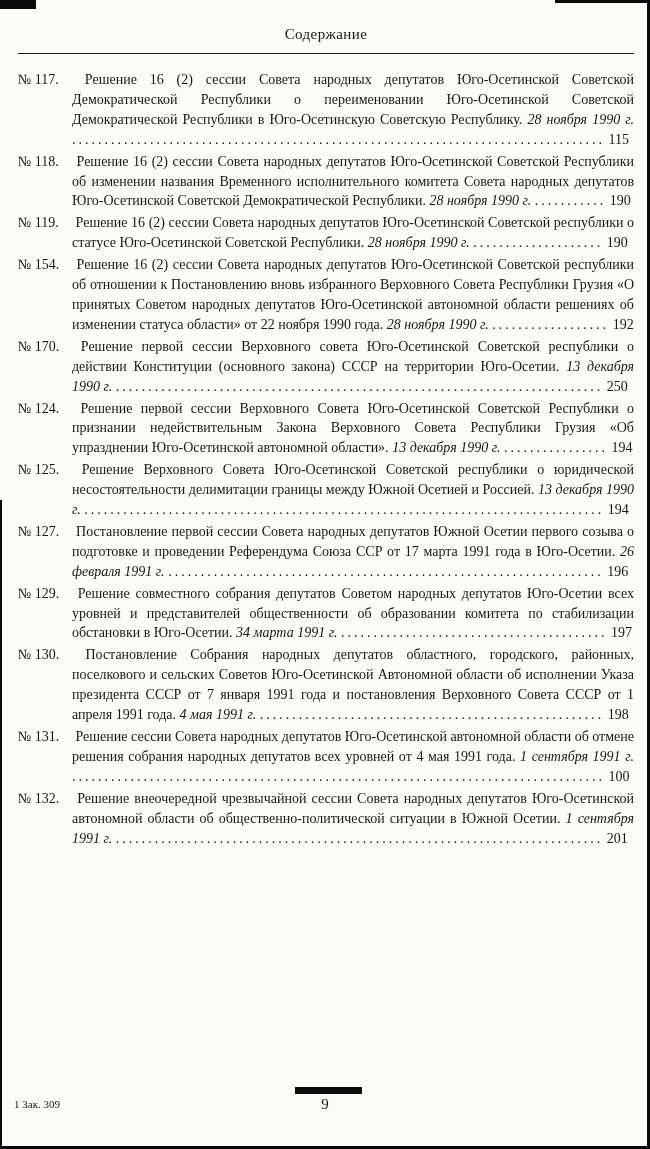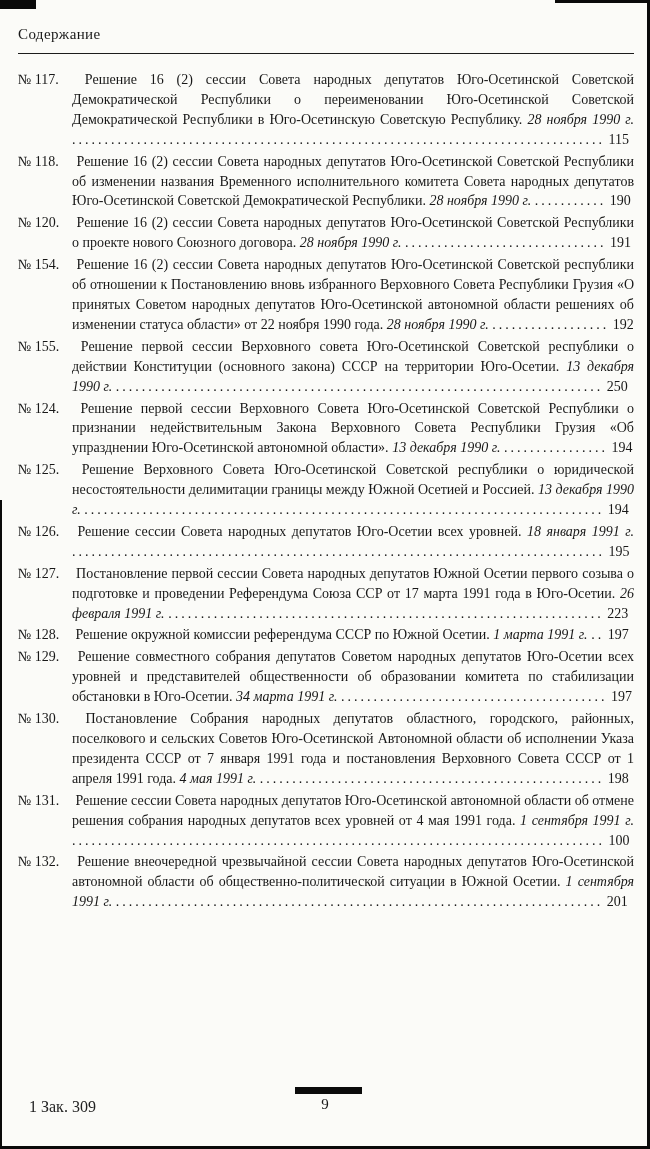--- a/index.html
+++ b/index.html
@@ -15,20 +15,21 @@
   }
   .content {
     position: absolute;
     left: 18px;
     right: 16px;
     top: 0;
   }
   .title {
     font-size: 15px;
     font-weight: normal;
+    text-align: center;
     margin: 26px 0 0 0;
     letter-spacing: 0.4px;
   }
   .rule {
     border: 0;
     border-top: 1.5px solid #1c1c1c;
     margin: 10px 0 0 0;
   }
   .toc {
     margin-top: 16px;
@@ -47,23 +48,23 @@
     display: inline-block;
     width: 54px;
     text-indent: 0;
   }
   .date { }
   .dots { letter-spacing: 3px; }
   .pg { white-space: nowrap; }
 
   .imprint {
     position: absolute;
-    left: 29px;
+    left: 14px;
     top: 1098px;
-    font-size: 16px;
+    font-size: 11px;
     color: #222;
   }
   .endbar {
     position: absolute;
     left: 295px;
     top: 1087px;
     width: 67px;
     height: 7px;
     background: #0b0b0b;
   }
@@ -101,40 +102,40 @@
   </p>
 
   <p class="entry">
     <span class="lbl">№ 118.</span>
     <span class="txt">Решение 16 (2) сессии Совета народных депутатов Юго-Осетинской Советской Республики об изменении названия Временного исполнительного комитета Совета народных депутатов Юго-Осетинской Советской Демократической Республики.</span>
     <i class="date">28 ноября 1990 г.</i>
     <span class="dots">...........</span>
     <span class="pg">190</span>
   </p>
 
-
-  <p class="entry">
-    <span class="lbl">№ 120.</span>
-    <span class="txt">Решение 16 (2) сессии Совета народных депутатов Юго-Осетинской Советской Республики о проекте нового Союзного договора.</span>
-    <i class="date">28 ноября 1990 г.</i>
-    <span class="dots">...............................</span>
-    <span class="pg">191</span>
-  </p>
+  <p class="entry">
+    <span class="lbl">№ 119.</span>
+    <span class="txt">Решение 16 (2) сессии Совета народных депутатов Юго-Осетинской Советской республики о статусе Юго-Осетинской Советской Республики.</span>
+    <i class="date">28 ноября 1990 г.</i>
+    <span class="dots">....................</span>
+    <span class="pg">190</span>
+  </p>
+
 
 
   <p class="entry">
     <span class="lbl">№ 154.</span>
     <span class="txt">Решение 16 (2) сессии Совета народных депутатов Юго-Осетинской Советской республики об отношении к Постановлению вновь избранного Верховного Совета Республики Грузия «О принятых Советом народных депутатов Юго-Осетинской автономной области решениях об изменении статуса области» от 22 ноября 1990 года.</span>
     <i class="date">28 ноября 1990 г.</i>
     <span class="dots">..................</span>
     <span class="pg">192</span>
   </p>
 
   <p class="entry">
-    <span class="lbl">№ 155.</span>
+    <span class="lbl">№ 170.</span>
     <span class="txt">Решение первой сессии Верховного совета Юго-Осетинской Советской республики о действии Конституции (основного закона) СССР на территории Юго-Осетии.</span>
     <i class="date">13 декабря 1990 г.</i>
     <span class="dots">...........................................................................</span>
     <span class="pg">250</span>
   </p>
 
   <p class="entry">
     <span class="lbl">№ 124.</span>
     <span class="txt">Решение первой сессии Верховного Совета Юго-Осетинской Советской Республики о признании недействительным Закона Верховного Совета Республики Грузия «Об упразднении Юго-Осетинской автономной области».</span>
     <i class="date">13 декабря 1990 г.</i>
@@ -143,43 +144,29 @@
   </p>
 
   <p class="entry">
     <span class="lbl">№ 125.</span>
     <span class="txt">Решение Верховного Совета Юго-Осетинской Советской республики о юридической несостоятельности делимитации границы между Южной Осетией и Россией.</span>
     <i class="date">13 декабря 1990 г.</i>
     <span class="dots">................................................................................</span>
     <span class="pg">194</span>
   </p>
 
-  <p class="entry">
-    <span class="lbl">№ 126.</span>
-    <span class="txt">Решение сессии Совета народных депутатов Юго-Осетии всех уровней.</span>
-    <i class="date">18 января 1991 г.</i>
-    <span class="dots">..................................................................................</span>
-    <span class="pg">195</span>
-  </p>
 
   <p class="entry">
     <span class="lbl">№ 127.</span>
     <span class="txt">Постановление первой сессии Совета народных депутатов Южной Осетии первого созыва о подготовке и проведении Референдума Союза ССР от 17 марта 1991 года в Юго-Осетии.</span>
     <i class="date">26 февраля 1991 г.</i>
     <span class="dots">...................................................................</span>
-    <span class="pg">223</span>
-  </p>
-
-  <p class="entry">
-    <span class="lbl">№ 128.</span>
-    <span class="txt">Решение окружной комиссии референдума СССР по Южной Осетии.</span>
-    <i class="date">1 марта 1991 г.</i>
-    <span class="dots">..</span>
-    <span class="pg">197</span>
-  </p>
+    <span class="pg">196</span>
+  </p>
+
 
   <p class="entry">
     <span class="lbl">№ 129.</span>
     <span class="txt">Решение совместного собрания депутатов Советом народных депутатов Юго-Осетии всех уровней и представителей общественности об образовании комитета по стабилизации обстановки в Юго-Осетии.</span>
     <i class="date">34 марта 1991 г.</i>
     <span class="dots">.........................................</span>
     <span class="pg">197</span>
   </p>
 
   <p class="entry">

